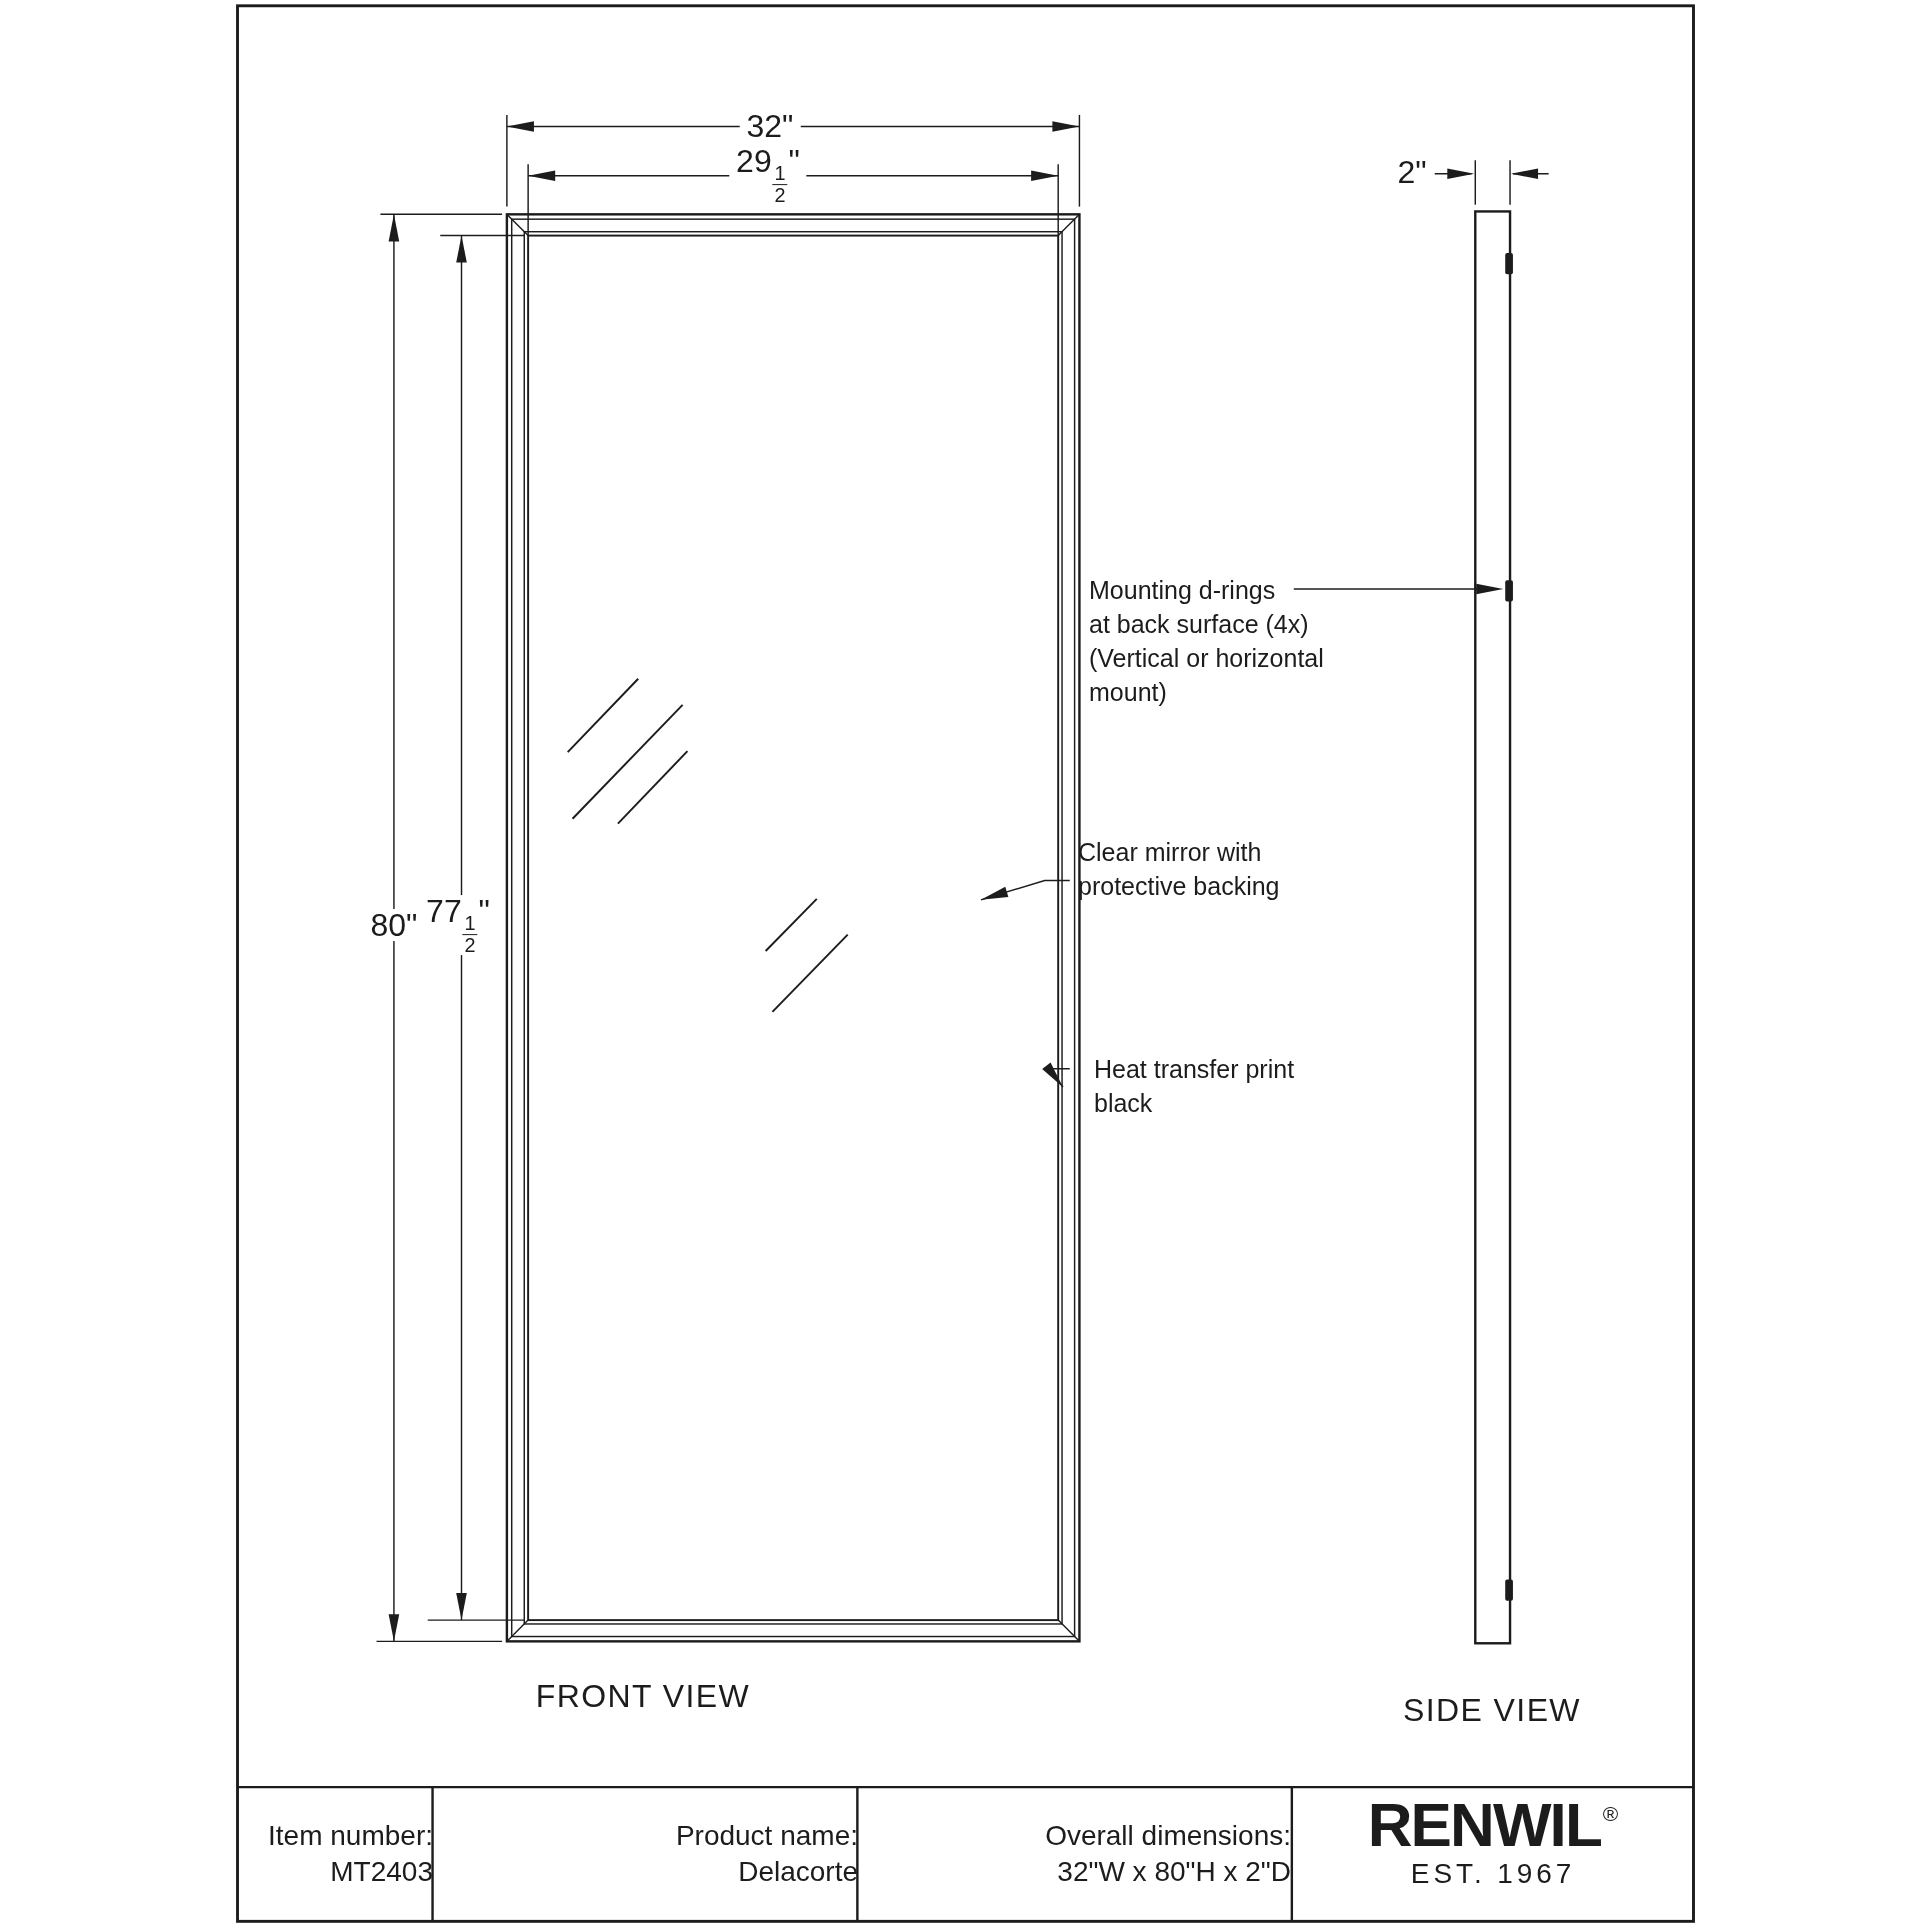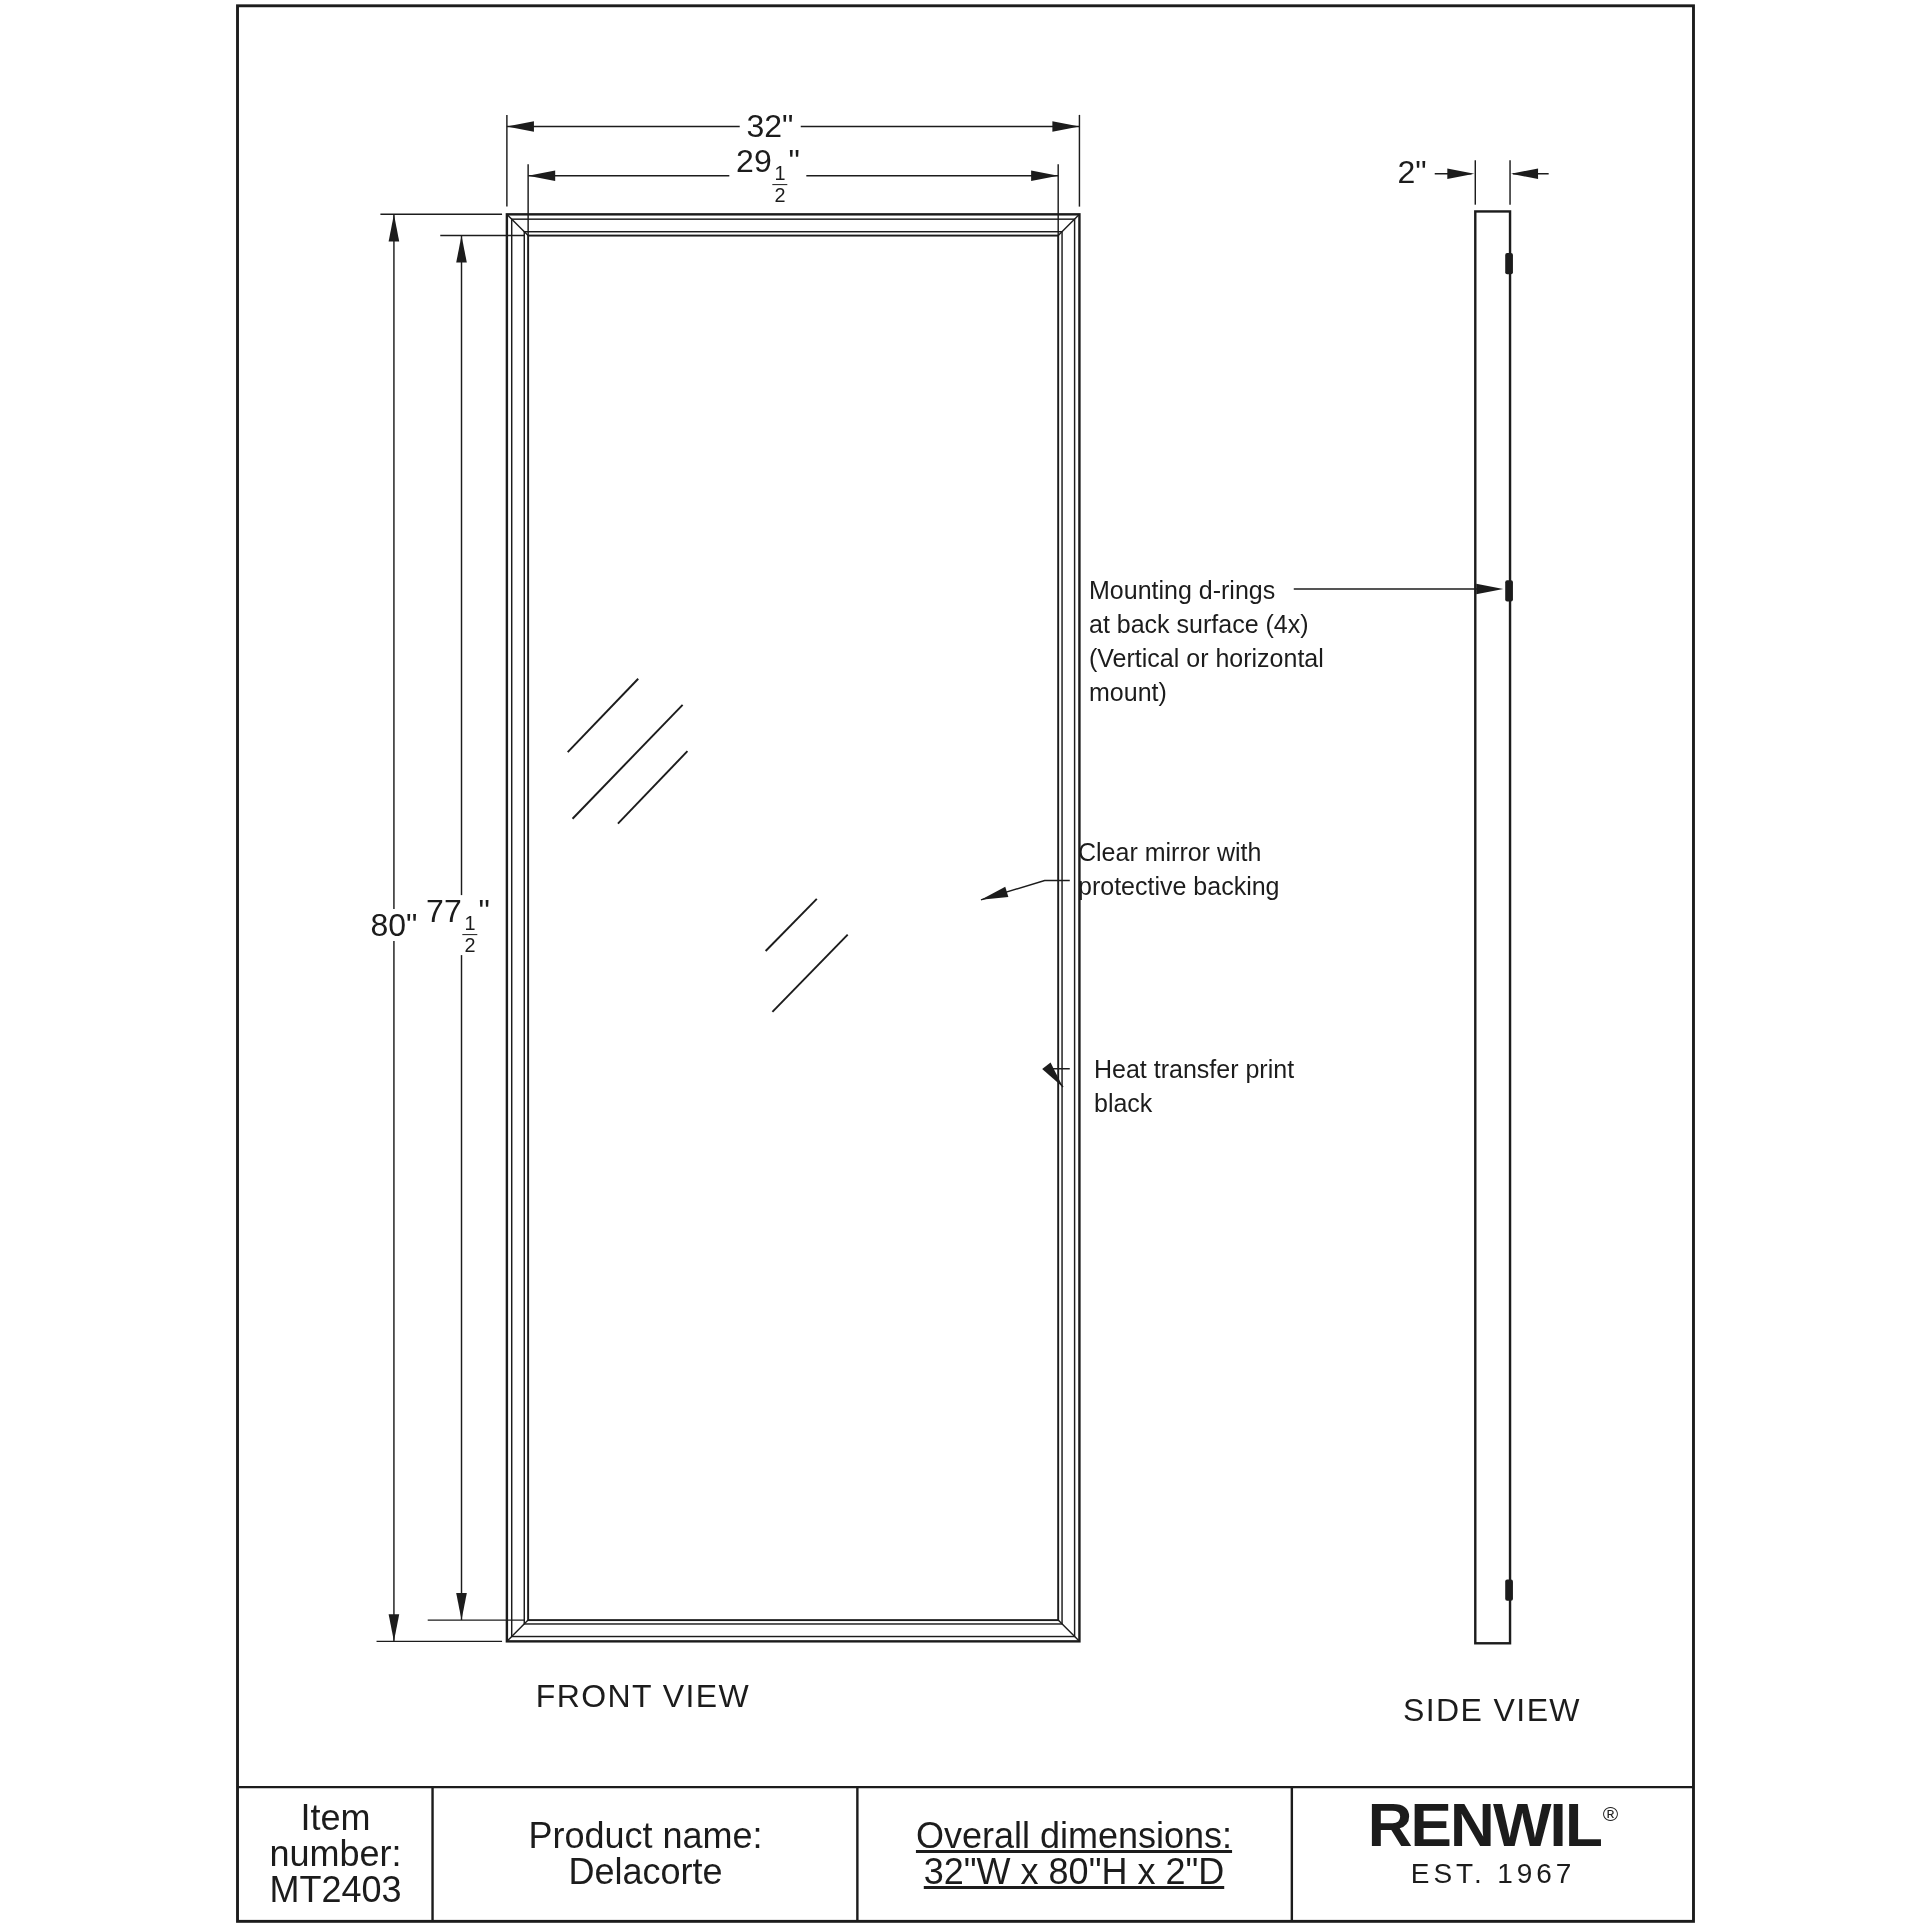--- a/index.html
+++ b/index.html
@@ -40,22 +40,22 @@
   .view-label{
     position:absolute;
     transform:translate(-50%,-50%);
     font-size:32px;
     letter-spacing:1.4px;
   }
   .tb-cell{
     position:absolute;
     top:1787px;height:134px;
     display:flex;flex-direction:column;
-    align-items:center;justify-content:center;
-    font-size:36px;line-height:36px;
+    align-items:flex-end;justify-content:center;
+    font-size:28px;line-height:36px;
     text-align:center;
   }
   .brand-cell{
     position:absolute;
     top:1787px;height:134px;
     display:flex;flex-direction:column;
     align-items:center;justify-content:flex-start;
     text-align:center;
   }
   .brand-name{
@@ -218,21 +218,21 @@
   <div class="tb-cell" style="left:238px;width:195px;">
     <div>Item number:</div>
     <div>MT2403</div>
   </div>
 
   <div class="tb-cell" style="left:433px;width:425px;">
     <div>Product name:</div>
     <div>Delacorte</div>
   </div>
 
-  <div class="tb-cell" style="left:857px;width:434px;text-decoration:underline;">
+  <div class="tb-cell" style="left:857px;width:434px;">
     <div>Overall dimensions:</div>
     <div>32"W x 80"H x 2"D</div>
   </div>
 
   <div class="brand-cell" style="left:1292px;width:402px;">
     <div class="brand-name"><span>RENWIL</span><sup class="brand-reg">®</sup></div>
     <div class="brand-est">EST. 1967</div>
   </div>
 
 </div>

